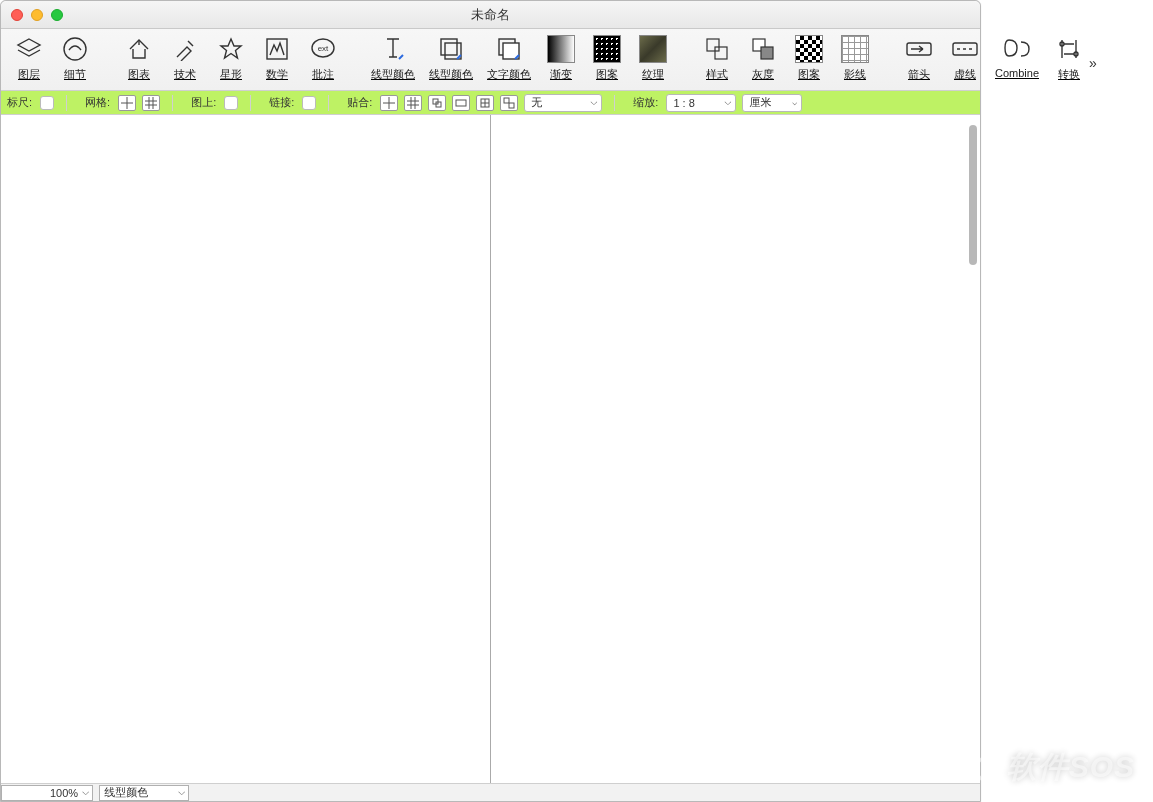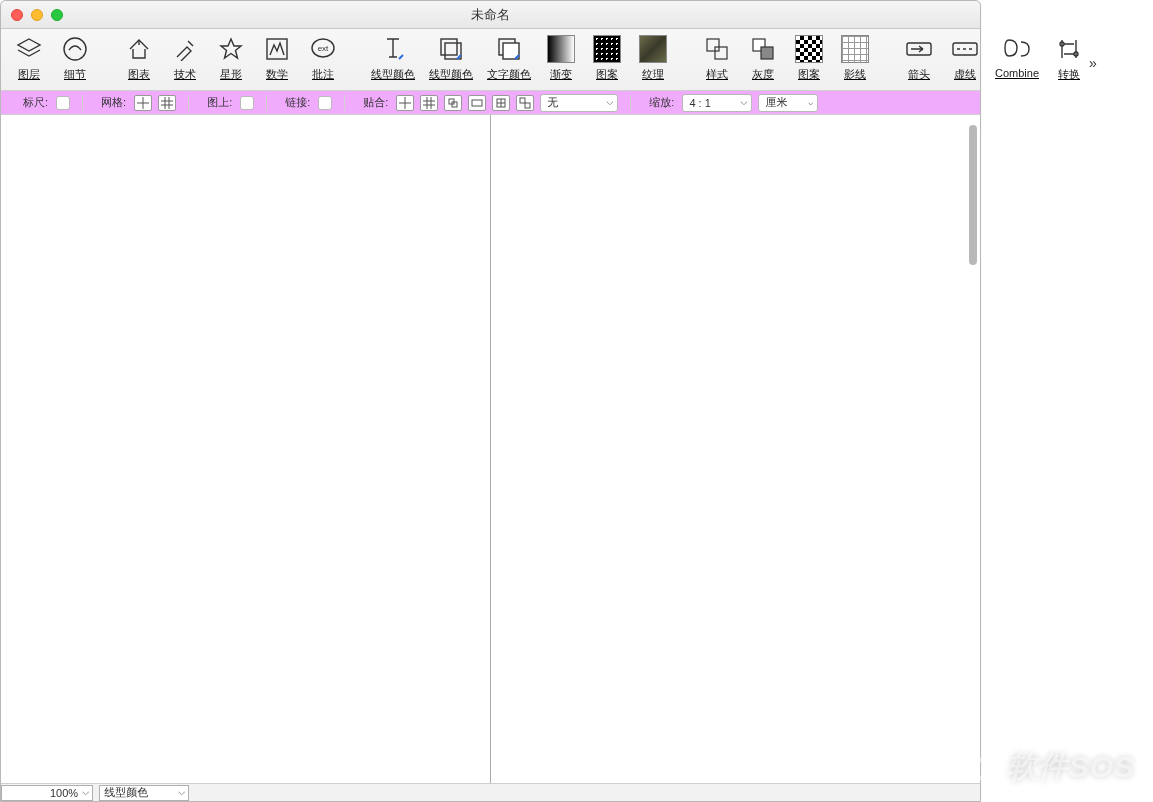--- a/index.html
+++ b/index.html
@@ -17,21 +17,21 @@
 .toolbar { height: 62px; background: linear-gradient(#f7f7f7,#f0f0f0); border-bottom: 1px solid #cfcfcf; display: flex; align-items: flex-start; padding: 6px 8px 0 8px; }
 .tgroup { display: flex; gap: 6px; }
 .sep { width: 1px; height: 46px; background: #d0d0d0; margin: 4px 12px 0 12px; }
 .tbtn { display: flex; flex-direction: column; align-items: center; width: 40px; cursor: pointer; text-decoration: underline; }
 .tbtn.wide { width: 52px; }
 .ticon { width: 28px; height: 28px; display: flex; align-items: center; justify-content: center; color: #333; }
 .ticon.box { width: 28px; height: 28px; border: 1px solid #888; }
 .tlabel { font-size: 11px; color: #222; margin-top: 4px; white-space: nowrap; }
 .overflow-chevron { margin-left: auto; margin-right: 6px; align-self: center; font-size: 14px; color: #333; cursor: pointer; }
 
-.optbar { height: 24px; background: #f0abfc; border-bottom: 1px solid #cfcfcf; display: flex; align-items: center; font-size: 11px; color: #333; padding: 0 16px; gap: 6px; }
+.optbar { height: 24px; background: #bef264; border-bottom: 1px solid #cfcfcf; display: flex; align-items: center; font-size: 11px; color: #333; padding: 0 0; gap: 6px; }
 .optlabel { margin-left: 6px; margin-right: 2px; }
 .chk { width: 14px; height: 14px; border: 1px solid #bbb; border-radius: 3px; background: #fff; }
 .obox { width: 18px; height: 16px; border: 1px solid #999; border-radius: 2px; background: #fff; display: flex; align-items: center; justify-content: center; }
 .osep { width: 1px; height: 16px; background: #d0d0d0; margin: 0 6px; }
 .dd { height: 18px; border: 1px solid #b8b8b8; border-radius: 3px; background: #fff; display: flex; align-items: center; padding: 0 16px 0 6px; font-size: 11px; position: relative; min-width: 60px; }
 .dd::after { content: "⌵"; position: absolute; right: 4px; font-size: 9px; color: #666; }
 
 .canvas-area { flex: 1; background: #fff; position: relative; overflow: hidden; }
 .canvas-split { display: flex; width: 100%; height: 100%; }
 .pane { flex: 1; background: #fff; border-right: 1px solid #aaa; }
@@ -306,21 +306,21 @@
       </div>
     <div class="obox">
         <svg width="12" height="12" stroke="#555" fill="none" stroke-width="1">
           <rect x="1" y="1" width="5" height="5"></rect>
           <rect x="6" y="6" width="5" height="5"></rect>
         </svg>
       </div>
     <div class="dd" style="min-width:78px;">无</div>
     <div class="osep"></div>
     <span class="optlabel">缩放:</span>
-    <div class="dd" style="min-width:70px;">4 : 1</div>
+    <div class="dd" style="min-width:70px;">1 : 8</div>
     <div class="dd" style="min-width:60px;font-family:Liberation Mono, monospace;">厘米</div>
   </div>
 
   <div class="canvas-area">
     <div class="canvas-split">
       <div class="pane"></div>
       <div class="pane"></div>
     </div>
     <div class="vscroll">
         <div class="thumb"></div>

